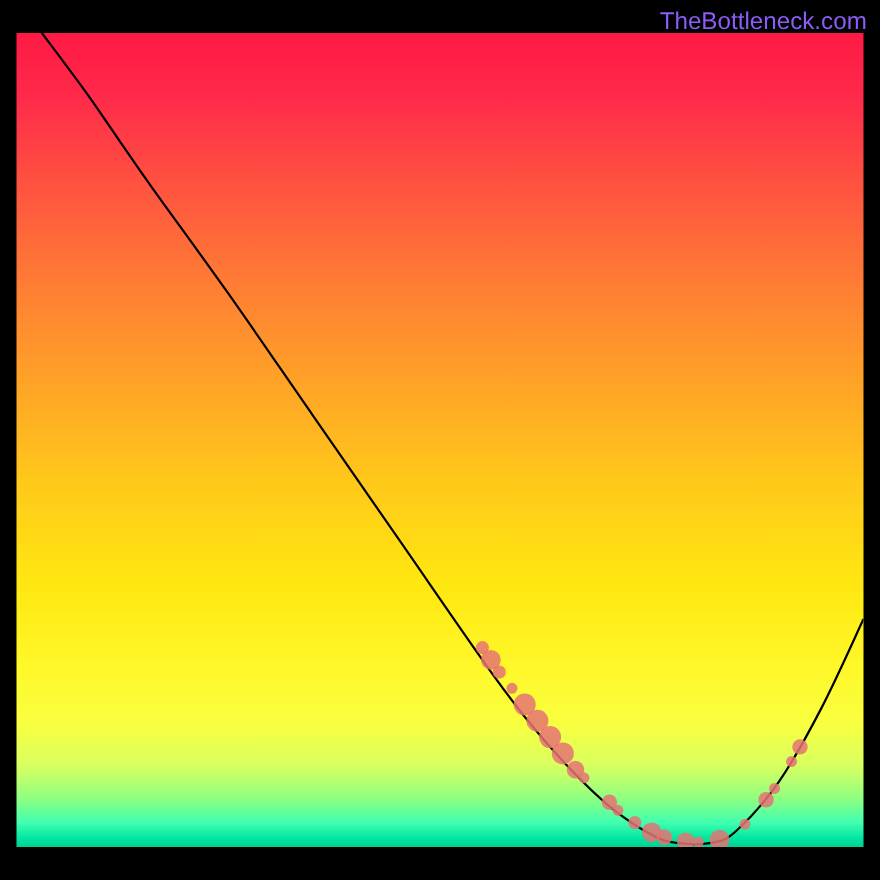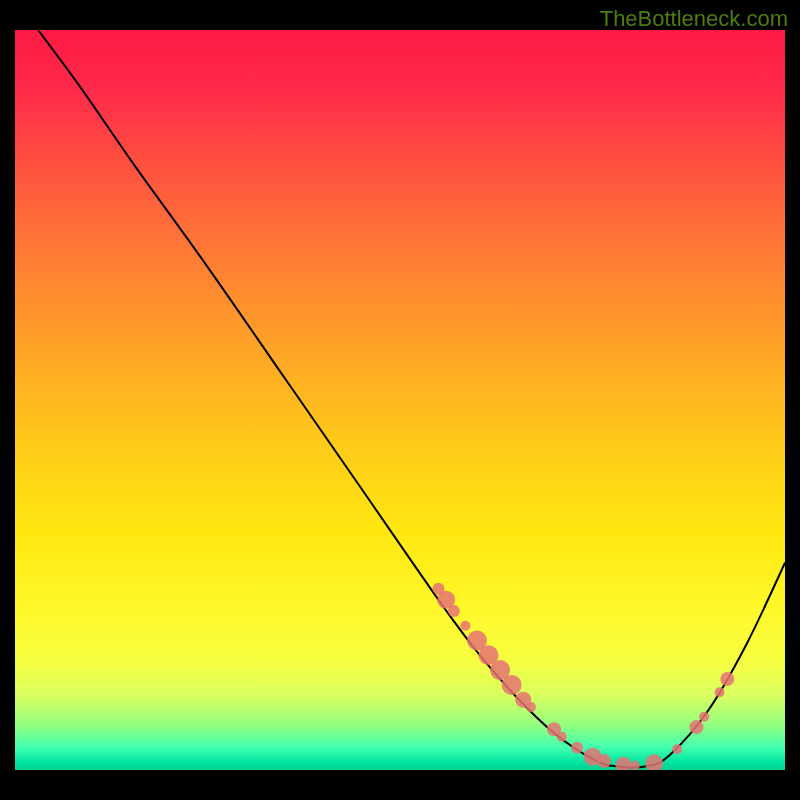--- a/index.html
+++ b/index.html
@@ -7,21 +7,21 @@
     width: 800px;
     height: 800px;
     background: #000;
     position: relative;
     font-family: Arial, sans-serif;
   }
   .watermark {
     position: absolute;
     top: 6px;
     right: 12px;
-    color: #4d7c0f;
+    color: #8b5cf6;
     font-size: 22px;
     font-weight: 500;
     z-index: 10;
   }
   .plot-area {
     position: absolute;
     left: 15px;
     top: 30px;
     width: 770px;
     height: 740px;

